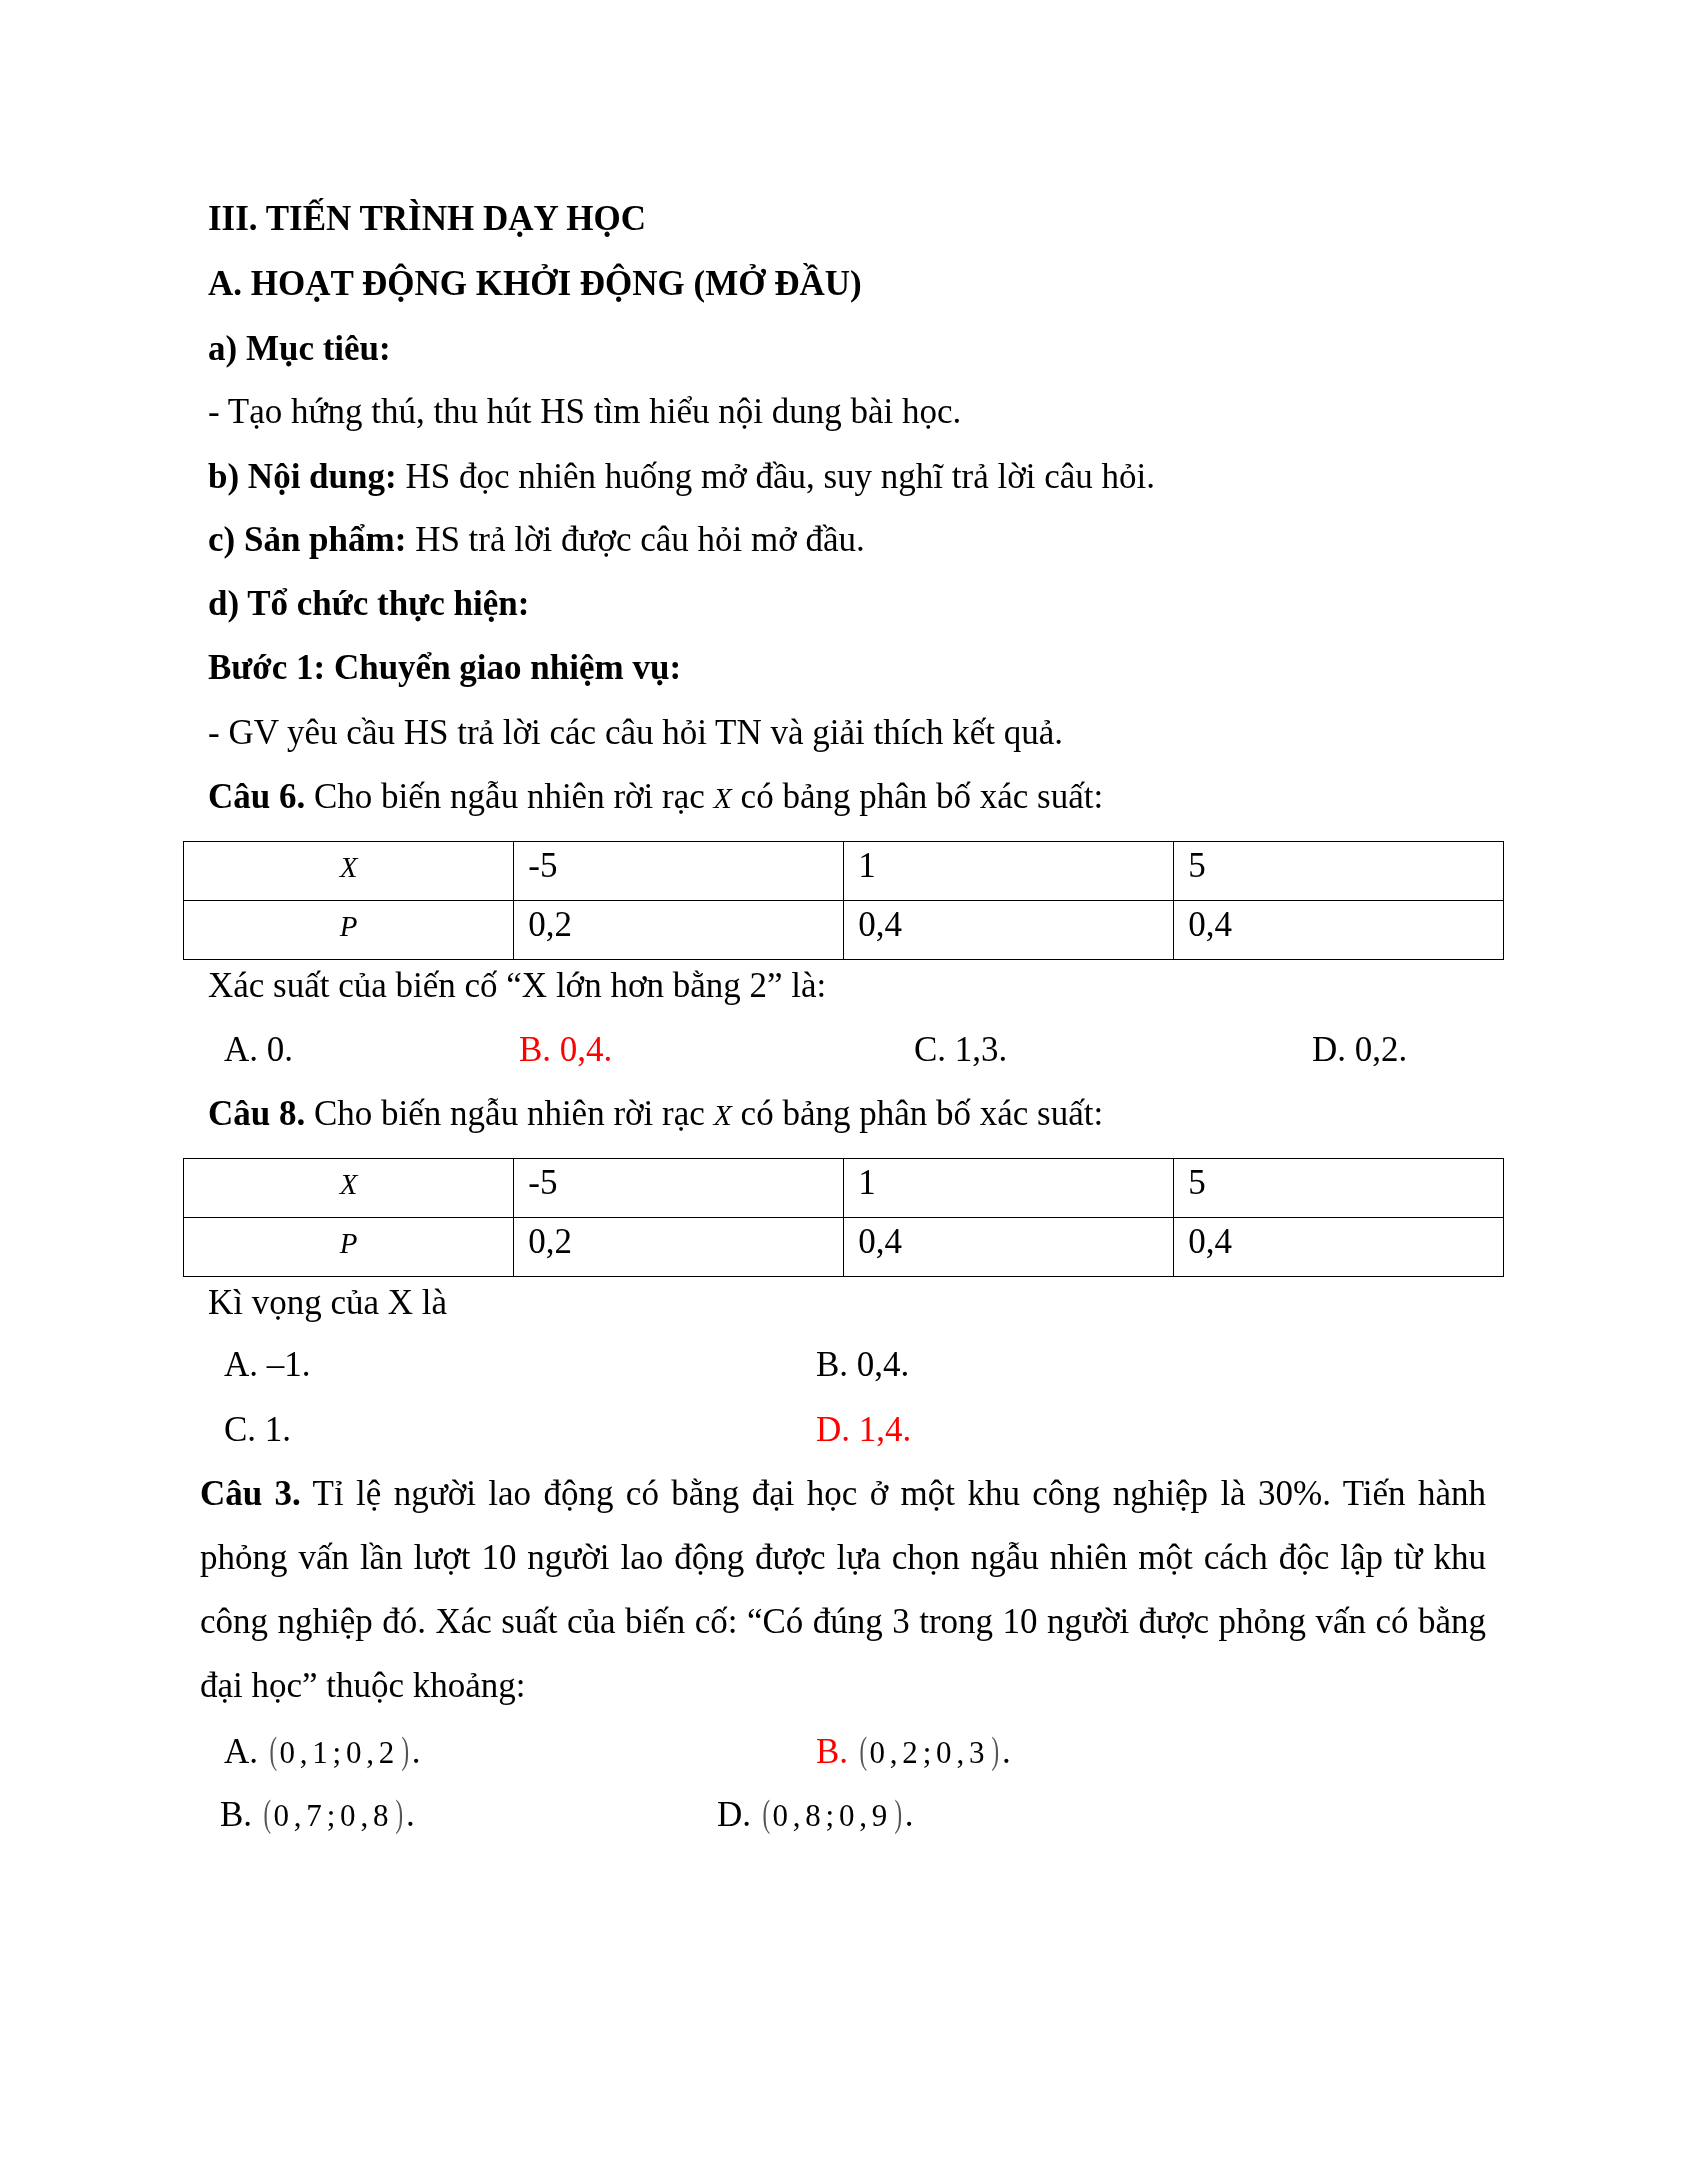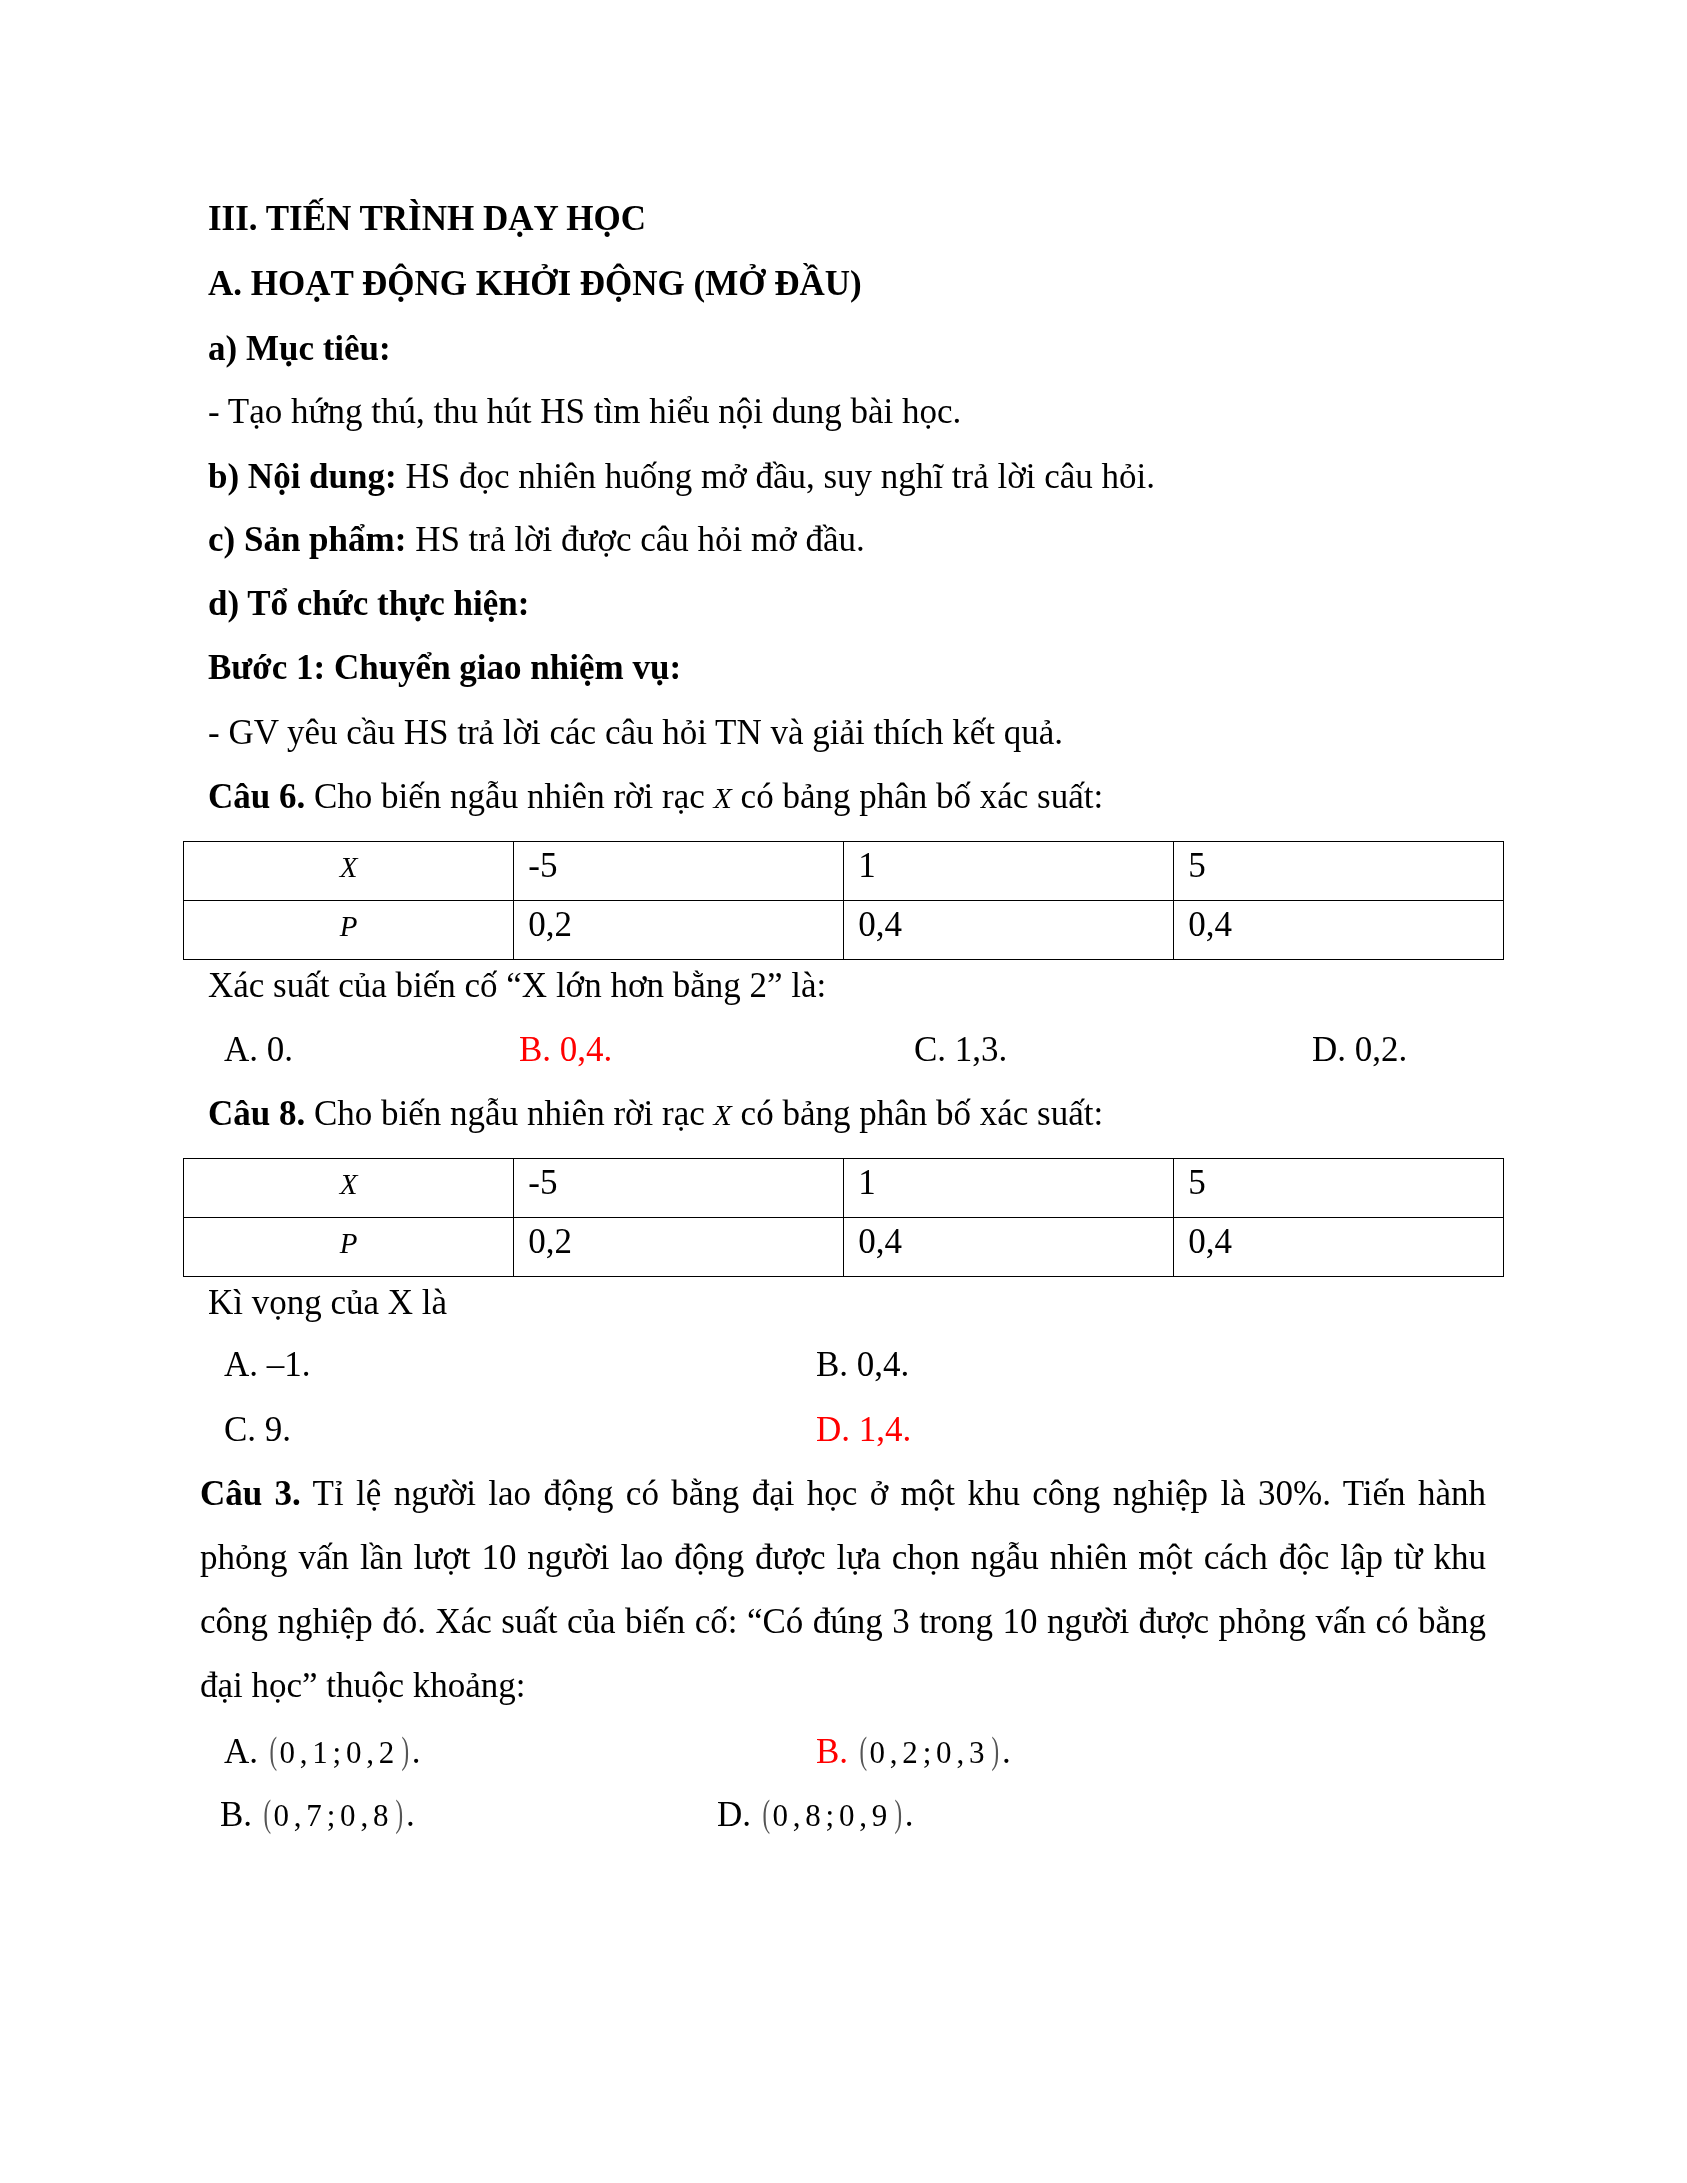--- a/index.html
+++ b/index.html
@@ -77,21 +77,21 @@
     <td class="hdr"><span>P</span></td>
     <td>0,2</td>
     <td>0,4</td>
     <td>0,4</td>
   </tr>
 </tbody>
   </table>
 <div class="line" style="top:1279px">Kì vọng của X là</div>
 <div class="opt" style="left:200px;top:1341px">A. –1.</div>
 <div class="opt" style="left:792px;top:1341px">B. 0,4.</div>
-<div class="opt" style="left:200px;top:1406px">C. 9.</div>
+<div class="opt" style="left:200px;top:1406px">C. 1.</div>
 <div class="opt red" style="left:792px;top:1406px">D. 1,4.</div>
 
 <div class="justify" style="top:1462px">
   <span class="b">Câu 3.</span><span> Tỉ lệ người lao động có bằng đại học ở một khu công nghiệp là 30%. Tiến hành phỏng vấn lần lượt 10 người lao động được lựa chọn ngẫu nhiên một cách độc lập từ khu công nghiệp đó. Xác suất của biến cố: “Có đúng 3 trong 10 người được phỏng vấn có bằng đại học” thuộc khoảng:</span>
 </div>
 <div class="opt" style="left:200px;top:1726px">
   <span>A.</span>
   <span class="paren">(</span><span class="interval">0,1;0,2</span><span class="paren">)</span>.
 </div>
 <div class="opt" style="left:792px;top:1726px">

